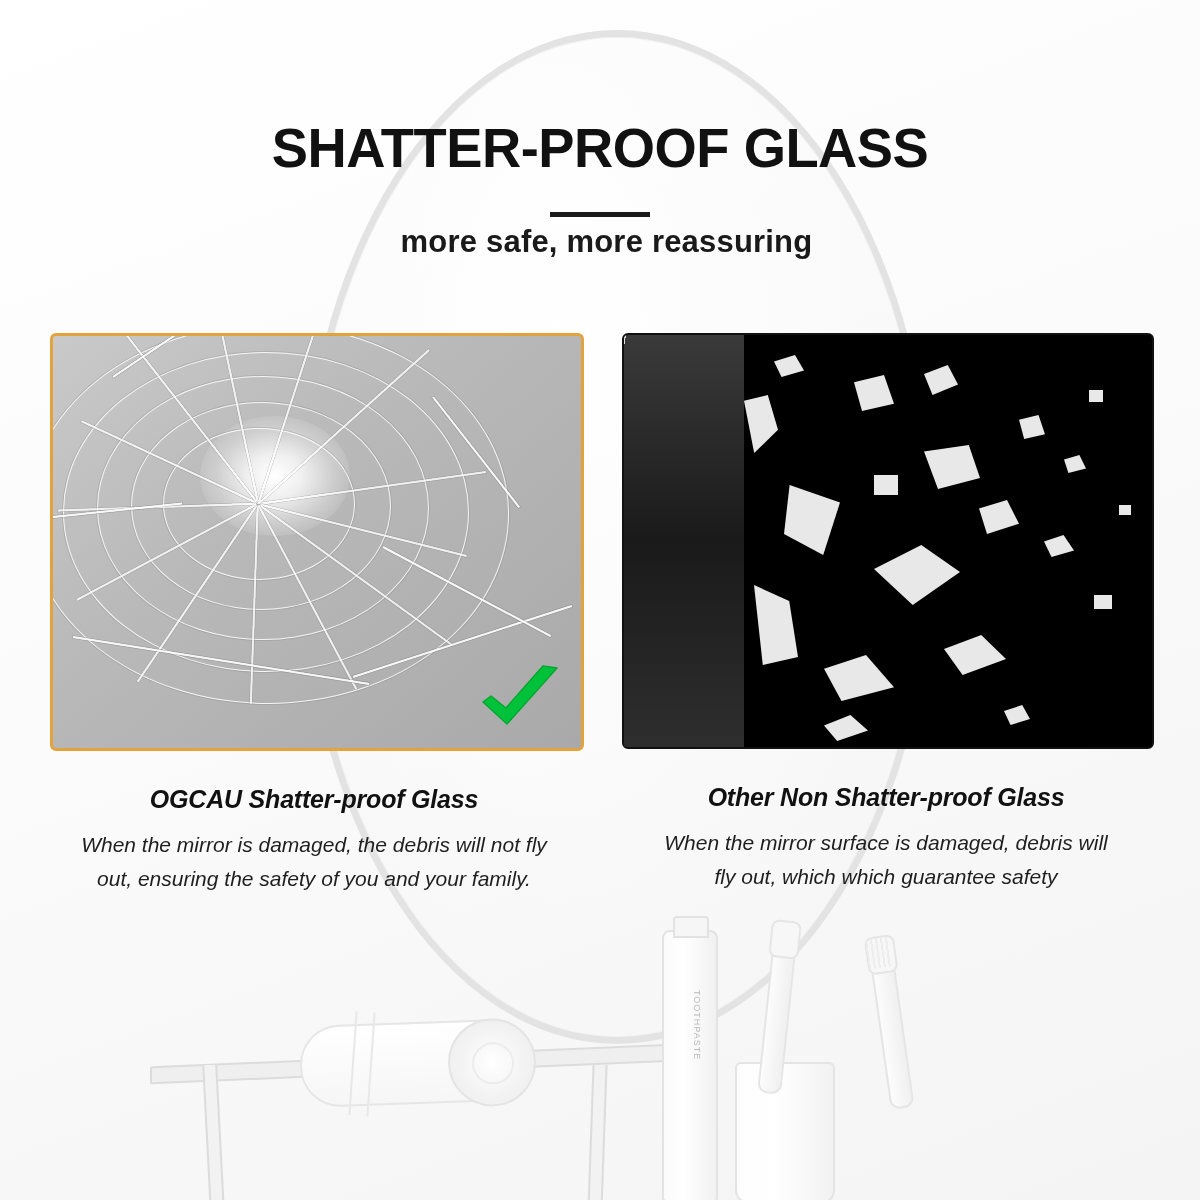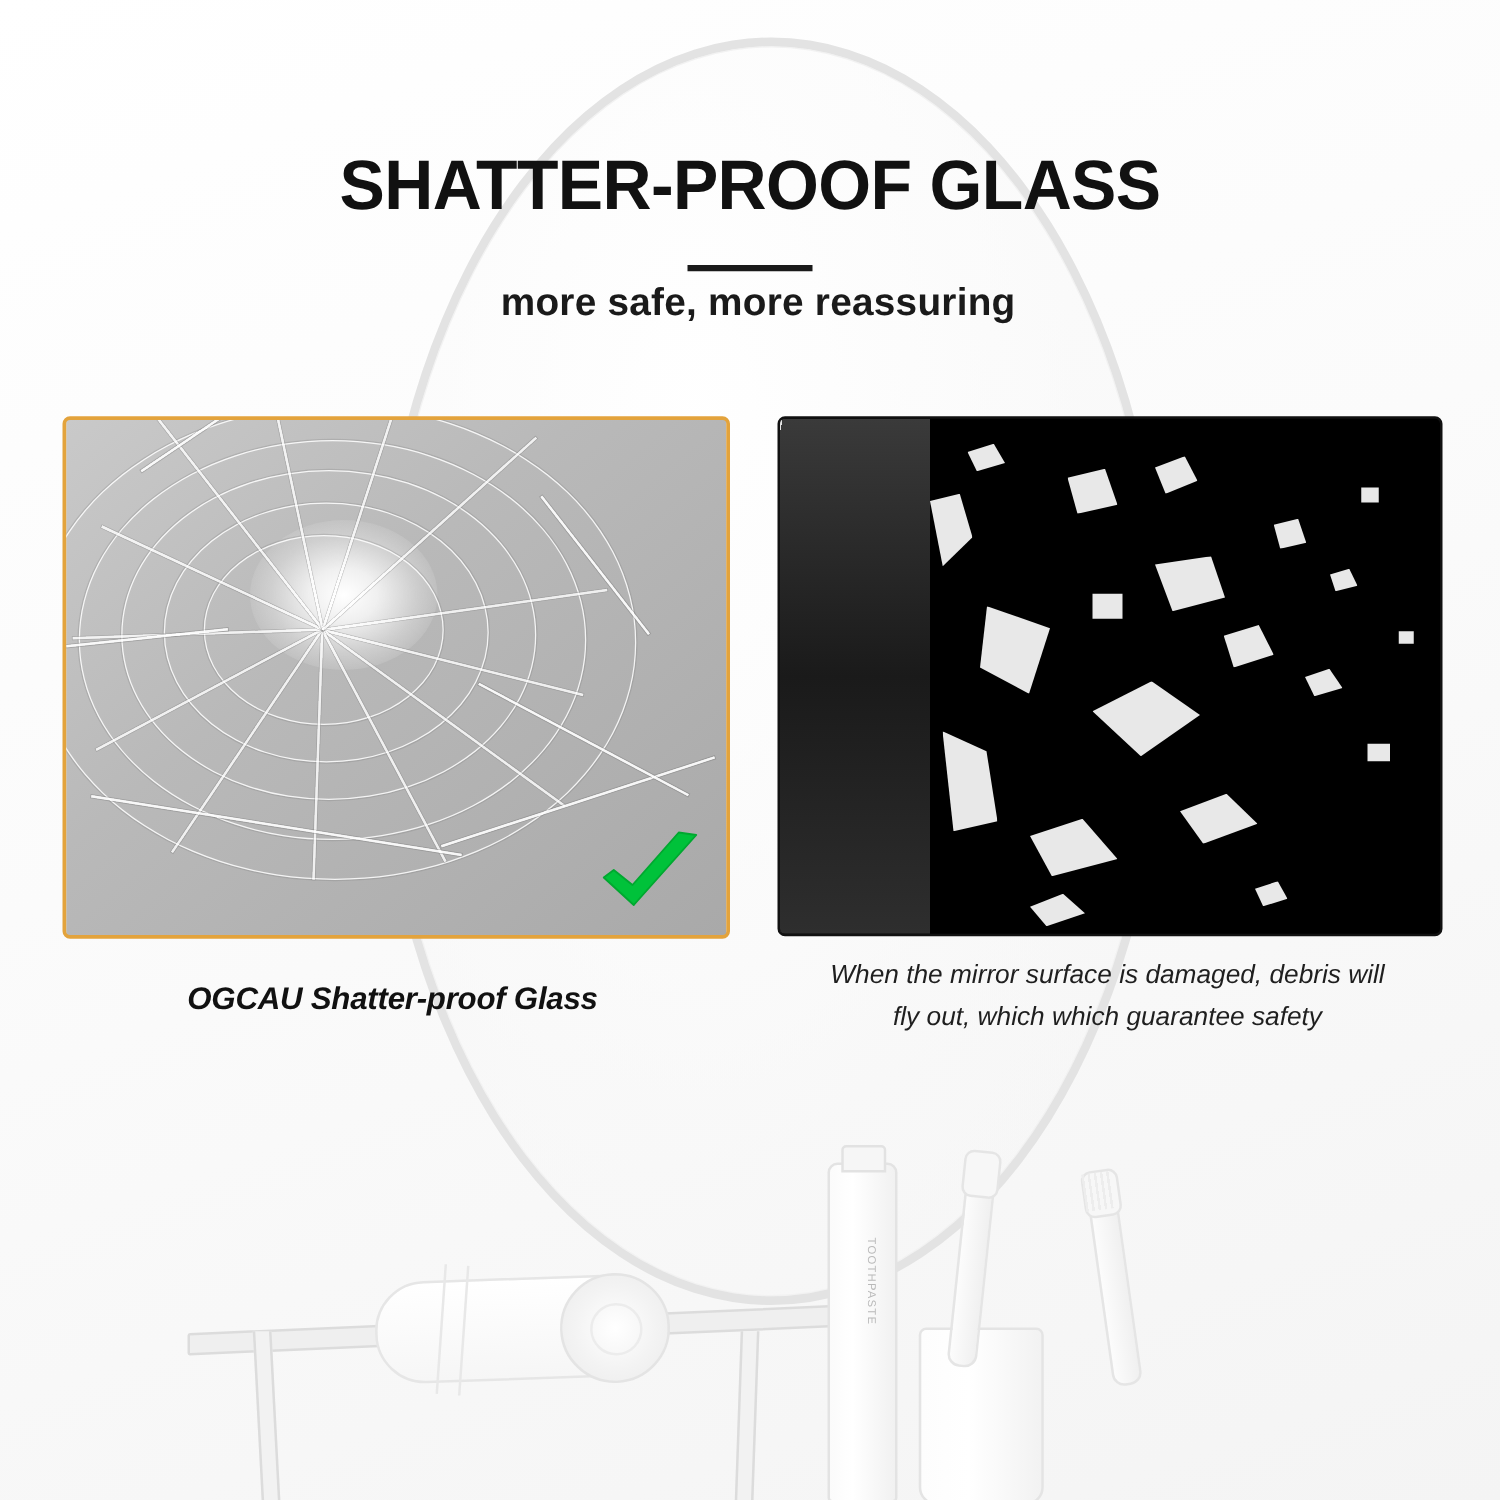--- a/index.html
+++ b/index.html
@@ -375,20 +375,21 @@
         <div class="shard-line" style="left:380px;top:60px;width:140px;transform:rotate(52deg);"></div>
         <div class="shard-line" style="left:0px;top:180px;width:130px;transform:rotate(-6deg);"></div>
 
         <div class="check">
           <svg viewBox="0 0 86 70" width="86" height="70" aria-hidden="true">
             <path d="M6 38 L30 60 L80 4 L66 2 L29 44 L14 32 Z" fill="#00c23a" stroke="#00a830" stroke-width="1.5" stroke-linejoin="round"></path>
           </svg>
         </div>
       </div>
       <div class="panel-title">OGCAU Shatter-proof Glass</div>
+      <div class="panel-desc">When the mirror is damaged, the debris will not fly out, ensuring the safety of you and your family.</div>
     </div>
 
     <div class="panel">
       <div class="thumb right">
         <div class="shatter-wall"></div>
 
         <div class="frag" style="left:120px;top:60px;width:34px;height:58px;clip-path:polygon(0 10%,70% 0,100% 60%,30% 100%);"></div>
         <div class="frag" style="left:160px;top:150px;width:56px;height:70px;clip-path:polygon(10% 0,100% 25%,70% 100%,0 70%);"></div>
         <div class="frag" style="left:130px;top:250px;width:44px;height:80px;clip-path:polygon(0 0,80% 20%,100% 90%,20% 100%);"></div>
         <div class="frag" style="left:200px;top:320px;width:70px;height:46px;clip-path:polygon(0 30%,60% 0,100% 70%,25% 100%);"></div>
@@ -402,17 +403,18 @@
         <div class="frag" style="left:420px;top:200px;width:30px;height:22px;clip-path:polygon(0 30%,65% 0,100% 70%,25% 100%);"></div>
         <div class="frag" style="left:440px;top:120px;width:22px;height:18px;clip-path:polygon(0 25%,70% 0,100% 75%,20% 100%);"></div>
         <div class="frag" style="left:470px;top:260px;width:18px;height:14px;"></div>
         <div class="frag" style="left:465px;top:55px;width:14px;height:12px;"></div>
         <div class="frag" style="left:495px;top:170px;width:12px;height:10px;"></div>
         <div class="frag" style="left:380px;top:370px;width:26px;height:20px;clip-path:polygon(0 30%,70% 0,100% 70%,25% 100%);"></div>
         <div class="frag" style="left:200px;top:380px;width:44px;height:26px;clip-path:polygon(0 40%,60% 0,100% 60%,30% 100%);"></div>
         <div class="frag" style="left:150px;top:20px;width:30px;height:22px;clip-path:polygon(0 30%,70% 0,100% 70%,25% 100%);"></div>
         <div class="frag" style="left:250px;top:140px;width:24px;height:20px;"></div>
       </div>
+      <div class="panel-title">Other Non Shatter-proof Glass</div>
       <div class="panel-desc">When the mirror surface is damaged, debris will fly out, which which guarantee safety</div>
     </div>
 
   </div>
 </div>
 
 </body></html>

